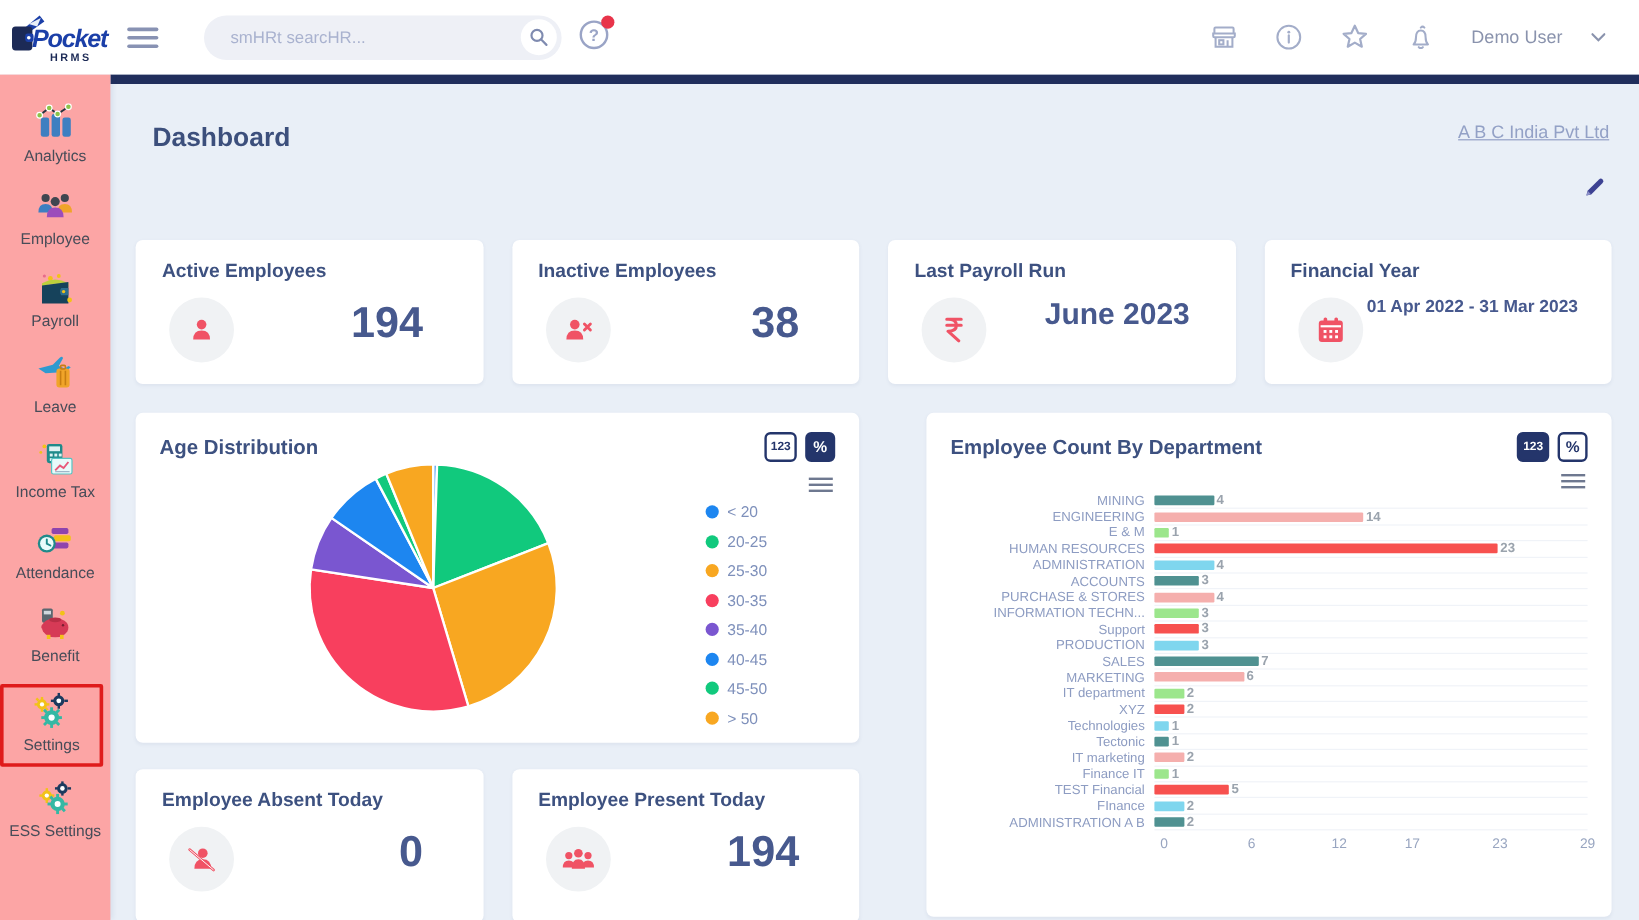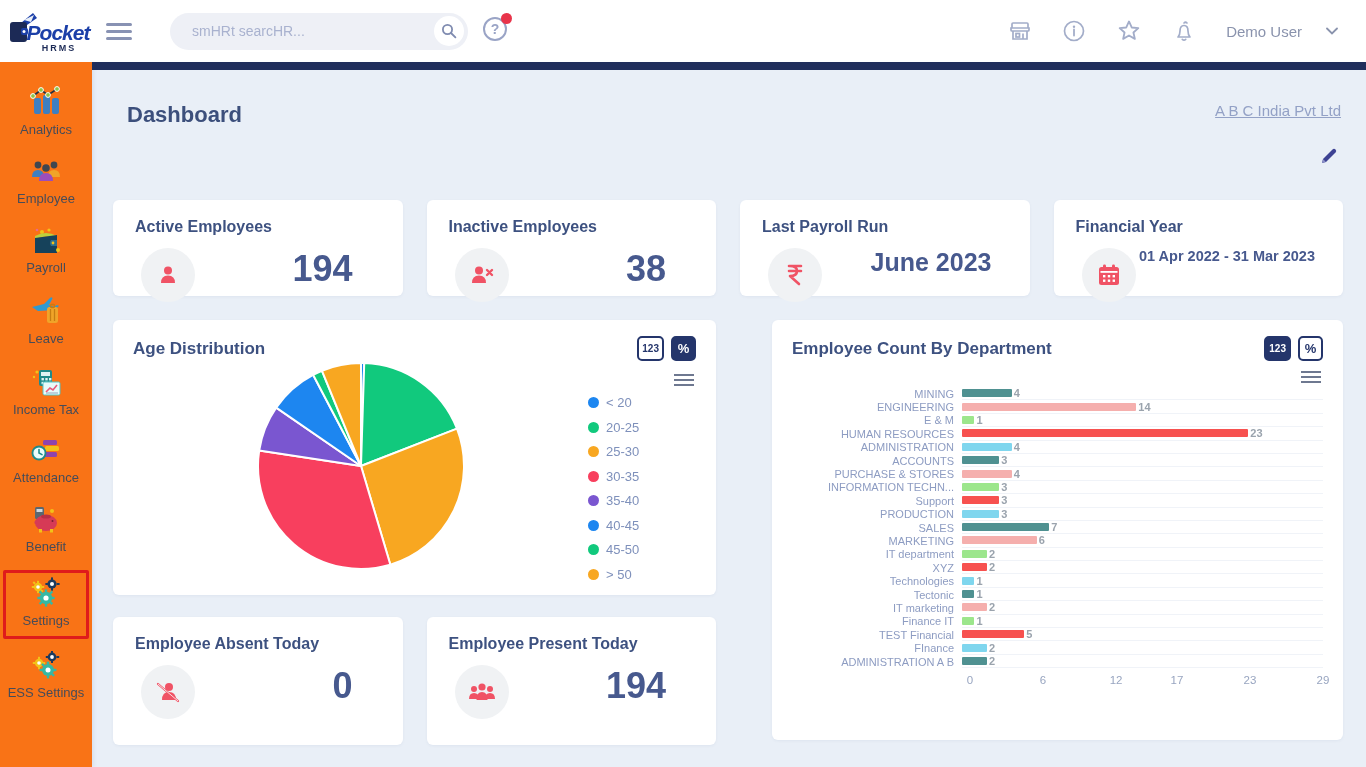--- a/index.html
+++ b/index.html
@@ -19,36 +19,36 @@
   .search-pill input::placeholder { color:#a9b2cf; }
   .search-btn { width:30px; height:30px; background:#fff; border-radius:50%; display:flex; align-items:center; justify-content:center; cursor:pointer; }
   .help-wrap { position:relative; margin-left:14px; cursor:pointer; }
   .red-dot { position:absolute; top:-3px; right:-4px; width:11px; height:11px; border-radius:50%; background:#e8344a; }
   .top-right { margin-left:auto; display:flex; align-items:center; gap:30px; padding-right:28px; }
   .tico { cursor:pointer; display:flex; align-items:center; }
   .user-chip { display:flex; align-items:center; gap:24px; cursor:pointer; color:#8a93ad; font-size:15px; }
 
   
   .app { display:flex; height:705px; }
-  .sidebar { width:92px; background:#f97316; box-shadow:2px 0 4px rgba(40,60,120,.08); padding-top:20px; display:flex; flex-direction:column; align-items:center; z-index:4; }
+  .sidebar { width:92px; background:#fca5a5; box-shadow:2px 0 4px rgba(40,60,120,.08); padding-top:20px; display:flex; flex-direction:column; align-items:flex-start; z-index:4; }
   .side-item { width:100%; display:flex; flex-direction:column; align-items:center; padding:4px 0 6px; margin-bottom:8px; cursor:pointer; }
   .side-item .lbl { font-size:13px; color:#474c58; margin-top:4px; text-align:center; line-height:1.3; padding:0 4px; }
   .side-item.highlighted { border:3px solid #df1b1b; width:86px; border-radius:2px; }
   .main { flex:1; border-top:8px solid #202e5c; padding:24px 23px 0 21px; overflow:hidden; }
 
   
   .page-head { display:flex; justify-content:space-between; align-items:flex-start; padding:8px 2px 0 14px; }
   .page-title { font-size:22px; font-weight:700; color:#3c4f7c; }
   .company-link { font-size:15px; color:#93a1c6; text-decoration:underline; cursor:pointer; }
   .pencil-row { display:flex; justify-content:flex-end; margin-top:18px; padding-right:4px; }
 
   
   .cards-row { display:flex; gap:24px; margin-top:34px; }
   .card { background:#fff; border-radius:6px; box-shadow:0 1px 3px rgba(50,70,120,.06); }
-  .stat-card { flex:1; height:96px; padding:18px 22px; }
+  .stat-card { flex:1; height:120px; padding:18px 22px; }
   .stat-title { font-size:16px; font-weight:600; color:#3d5180; }
   .stat-body { display:flex; justify-content:space-between; margin-top:12px; padding:0 6px; }
   .icon-circle { width:54px; height:54px; border-radius:50%; background:#f0f2f4; display:flex; align-items:center; justify-content:center; }
   .stat-value { font-size:36px; font-weight:600; color:#47598e; padding-right:22px; }
   .stat-value.med { font-size:25px; padding-right:10px; }
   .stat-value.small { font-size:14.5px; font-weight:700; padding-right:0; }
 
   .charts-row { display:flex; gap:24px; margin-top:24px; }
   .left-col { width:603px; display:flex; flex-direction:column; }
   .chart-card { padding:16px 20px; }

